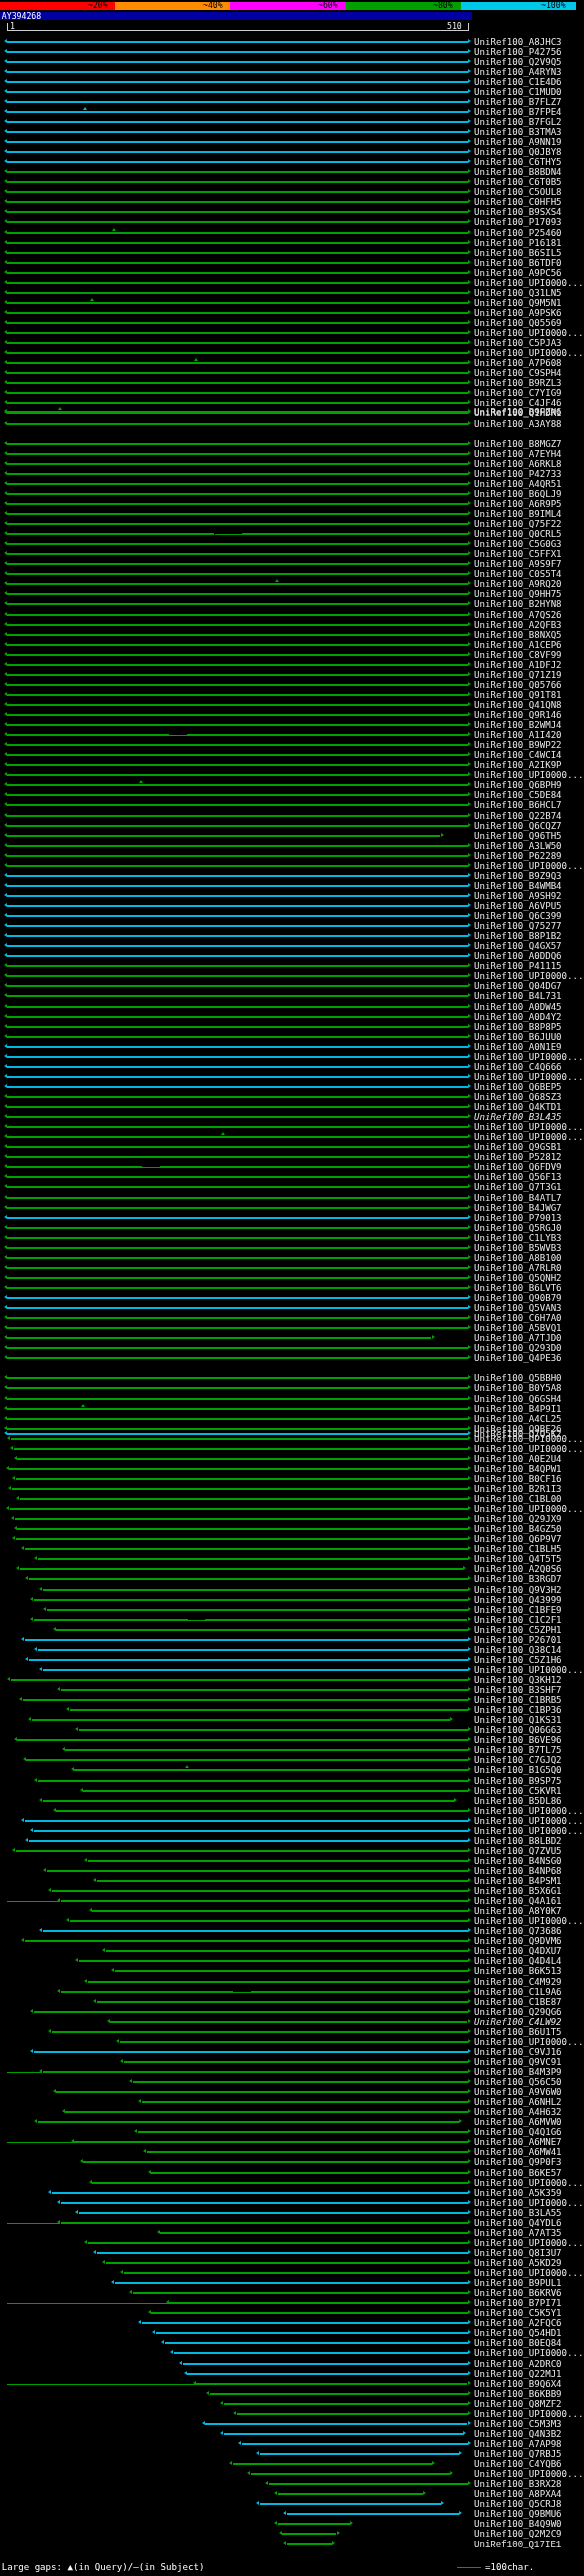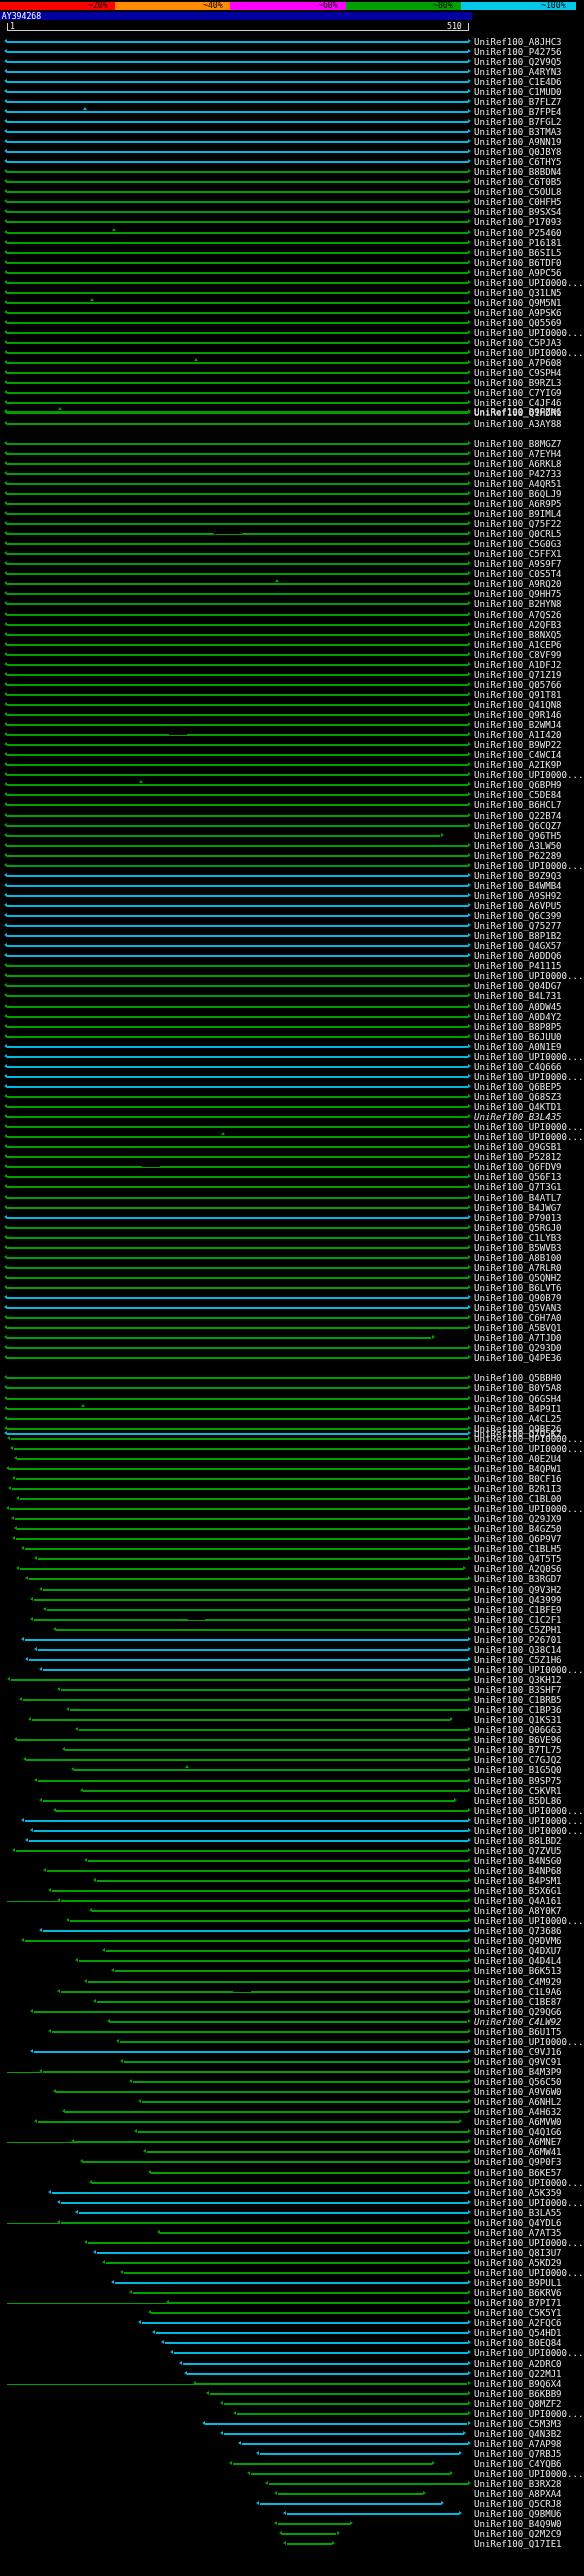--- a/index.html
+++ b/index.html
@@ -1582,23 +1582,28 @@
         <div class="ah-l" style="left: 274px; border-right-color: rgb(0, 160, 0);"></div>
         <div class="ah-r" style="left: 350px; border-left-color: rgb(0, 160, 0);"></div>
         <span class="hitlabel">UniRef100_B4Q9W0</span>
       </div>
       <div class="row" style="top: 2529px;">
         <div class="bar" style="left: 282px; width: 54px; background: rgb(0, 160, 0);"></div>
         <div class="ah-l" style="left: 279px; border-right-color: rgb(0, 160, 0);"></div>
         <div class="ah-r" style="left: 337px; border-left-color: rgb(0, 160, 0);"></div>
         <span class="hitlabel">UniRef100_Q2M2C9</span>
       </div>
-      <div class="row" style="top: 2539px;">
+      <div class="row" style="top: 2539px; font-family: Liberation Mono, monospace;">
         <div class="bar" style="left: 287px; width: 45px; background: rgb(0, 160, 0);"></div>
         <div class="ah-l" style="left: 283px; border-right-color: rgb(0, 160, 0);"></div>
         <div class="ah-r" style="left: 332px; border-left-color: rgb(0, 160, 0);"></div>
         <span class="hitlabel">UniRef100_Q17IE1</span>
       </div>
     </div>
 
+  <div class="footer">
+    <span class="fleft">Large gaps: ▲(in Query)/—(in Subject)</span>
+    <div class="fsample" style="background: rgb(0, 160, 0);"></div>
+    <span class="fright">=100char.</span>
+  </div>
 
 </div>
 
 
 </body></html>

